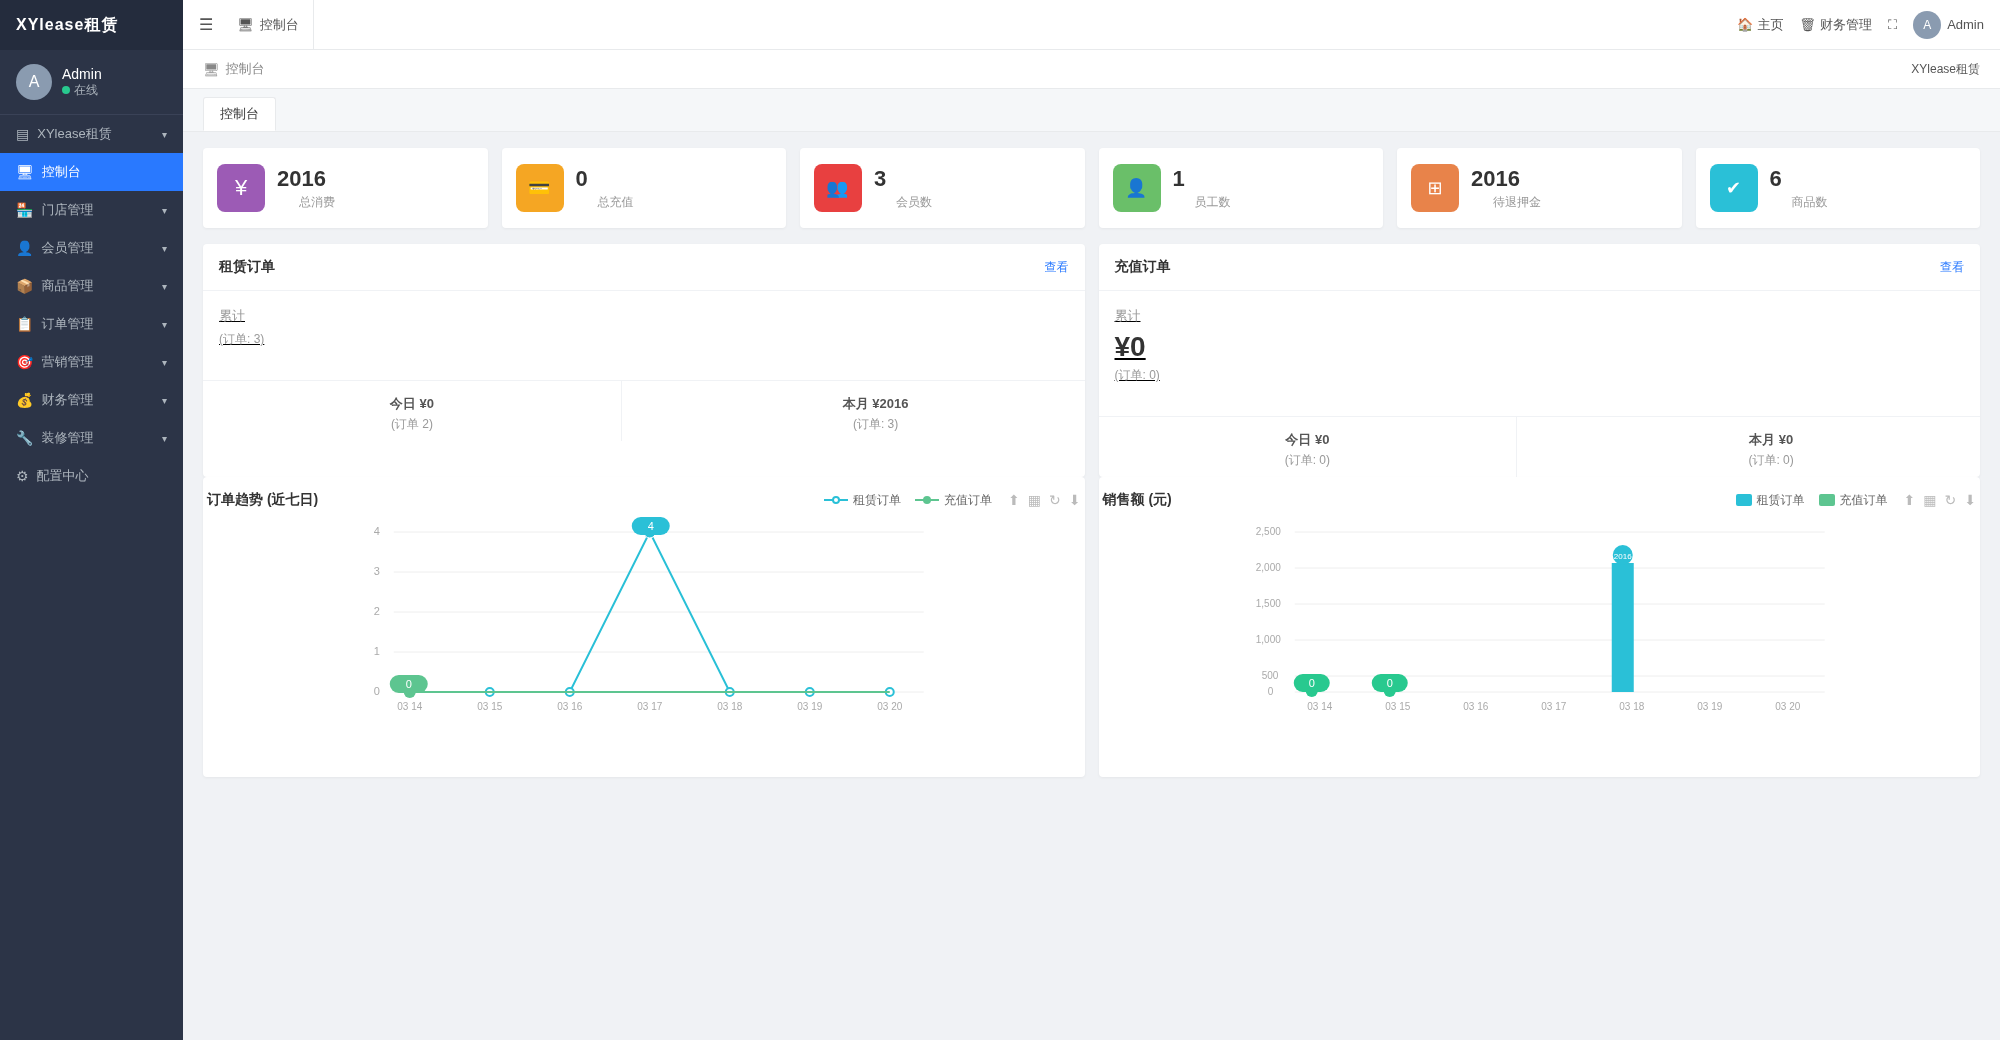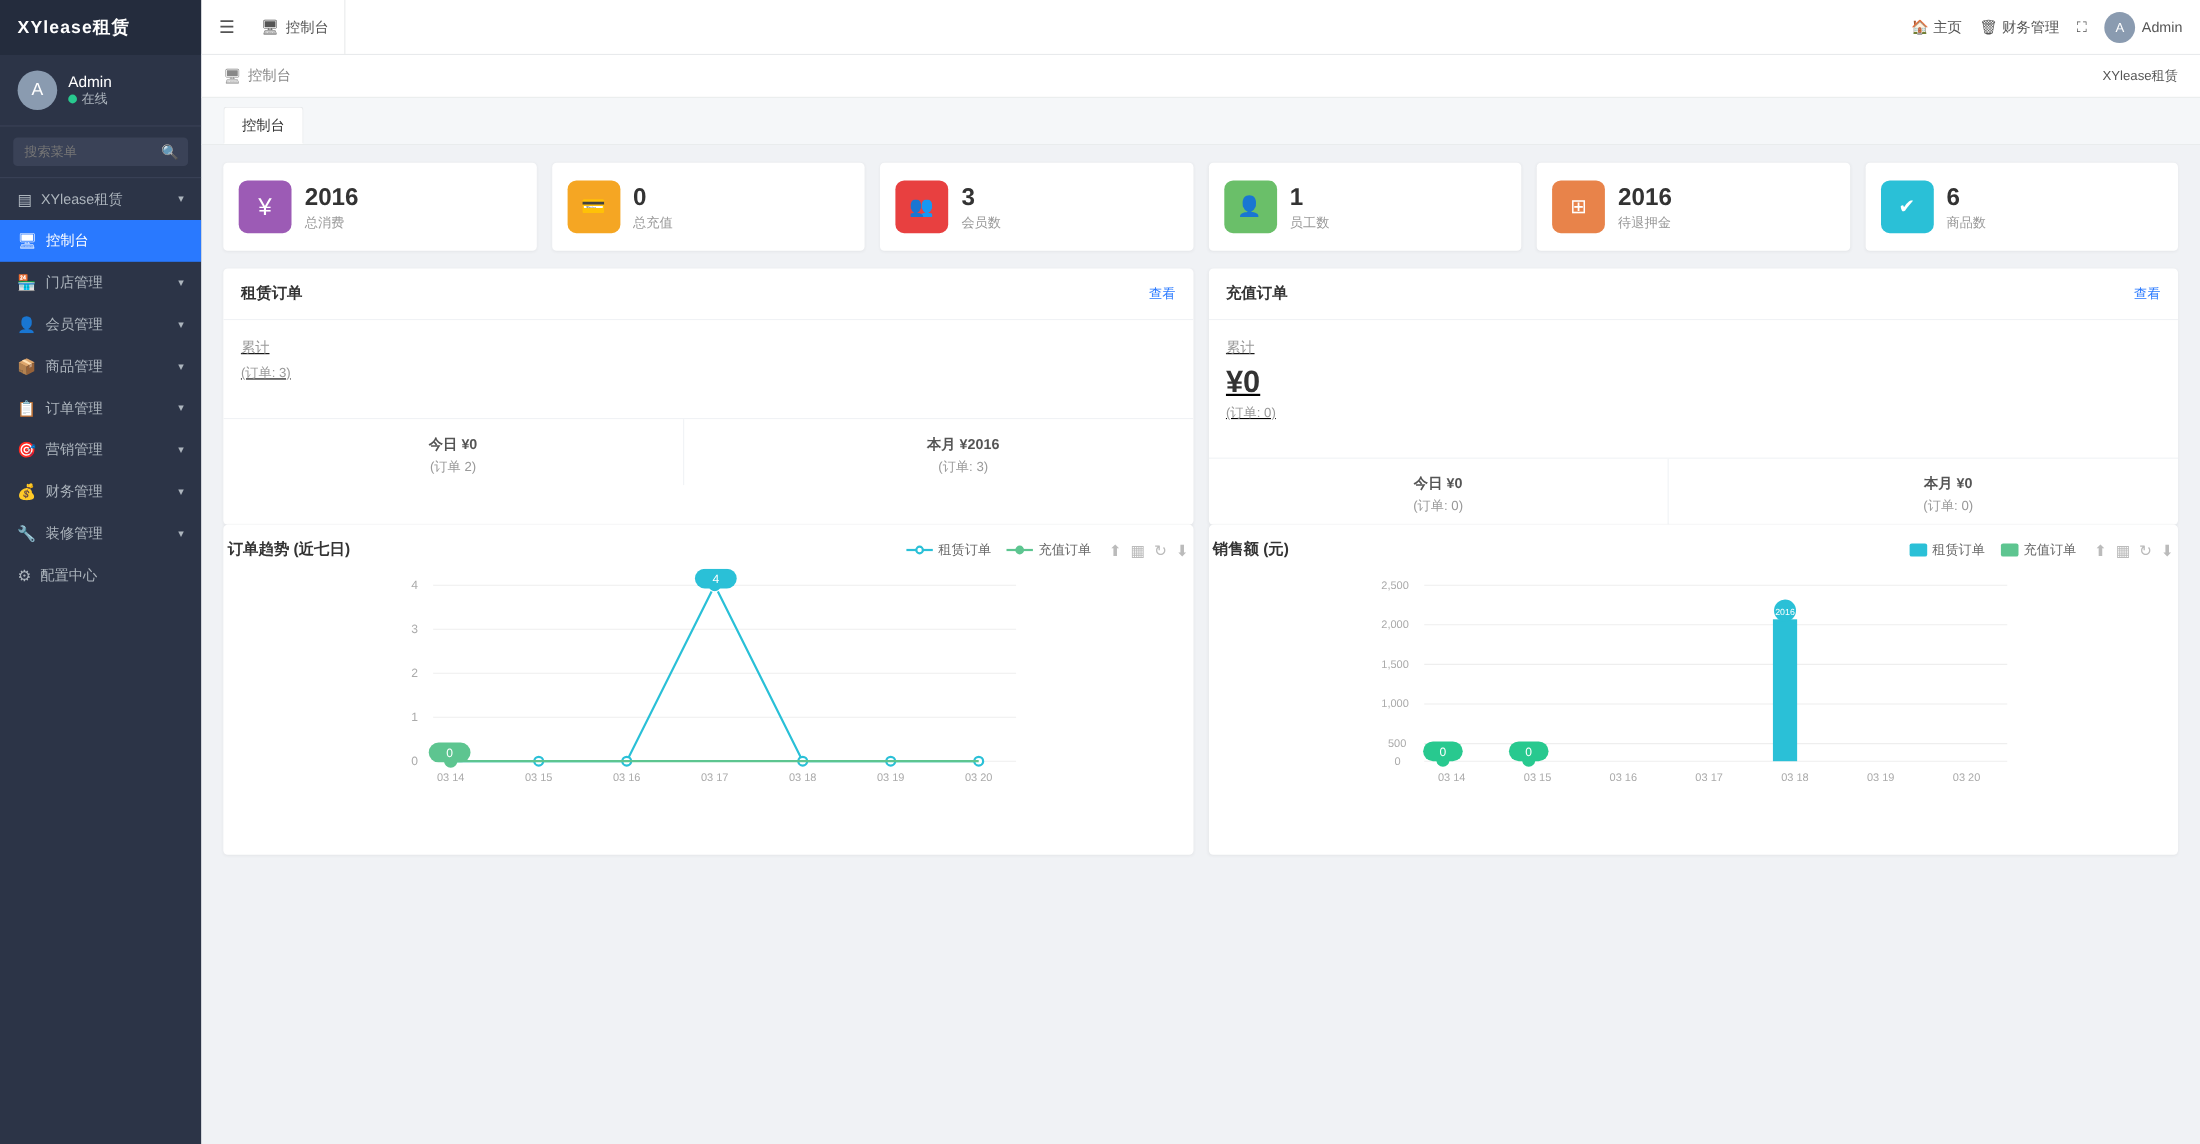--- a/index.html
+++ b/index.html
@@ -179,21 +179,21 @@
       border-radius: 8px;
       display: flex;
       align-items: center;
       justify-content: center;
       font-size: 22px;
       color: #fff;
       flex-shrink: 0;
     }
     .stat-card-body {}
     .stat-card-value { font-size: 22px; font-weight: bold; color: #333; }
-    .stat-card-label { font-size: 12px; color: #999; margin-top: 2px; }
+    .stat-card-label { font-size: 12px; color: #999; margin-top: 2px; margin-left: 22px; }
 
     
     .panels-row {
       display: flex;
       gap: 14px;
     }
     .panel {
       flex: 1;
       background: #fff;
       border-radius: 4px;
@@ -254,26 +254,20 @@
     <div class="user-avatar">A</div>
     <div class="user-info">
       <div class="user-name">Admin</div>
       <div class="user-status">
         <span class="status-dot"></span>
         <span>在线</span>
       </div>
     </div>
   </div>
 
-  <div id="sidebar-search">
-    <div class="search-wrap">
-      <input type="text" placeholder="搜索菜单" style="">
-      <span class="search-icon-inner">🔍</span>
-    </div>
-  </div>
 
   <div class="nav-section-header">
     <span class="nav-section-title">
       <span class="nav-icon">▤</span>
       <span>XYlease租赁</span>
     </span>
     <span class="arrow">▾</span>
   </div>
 
   <div class="nav-section-header active">

